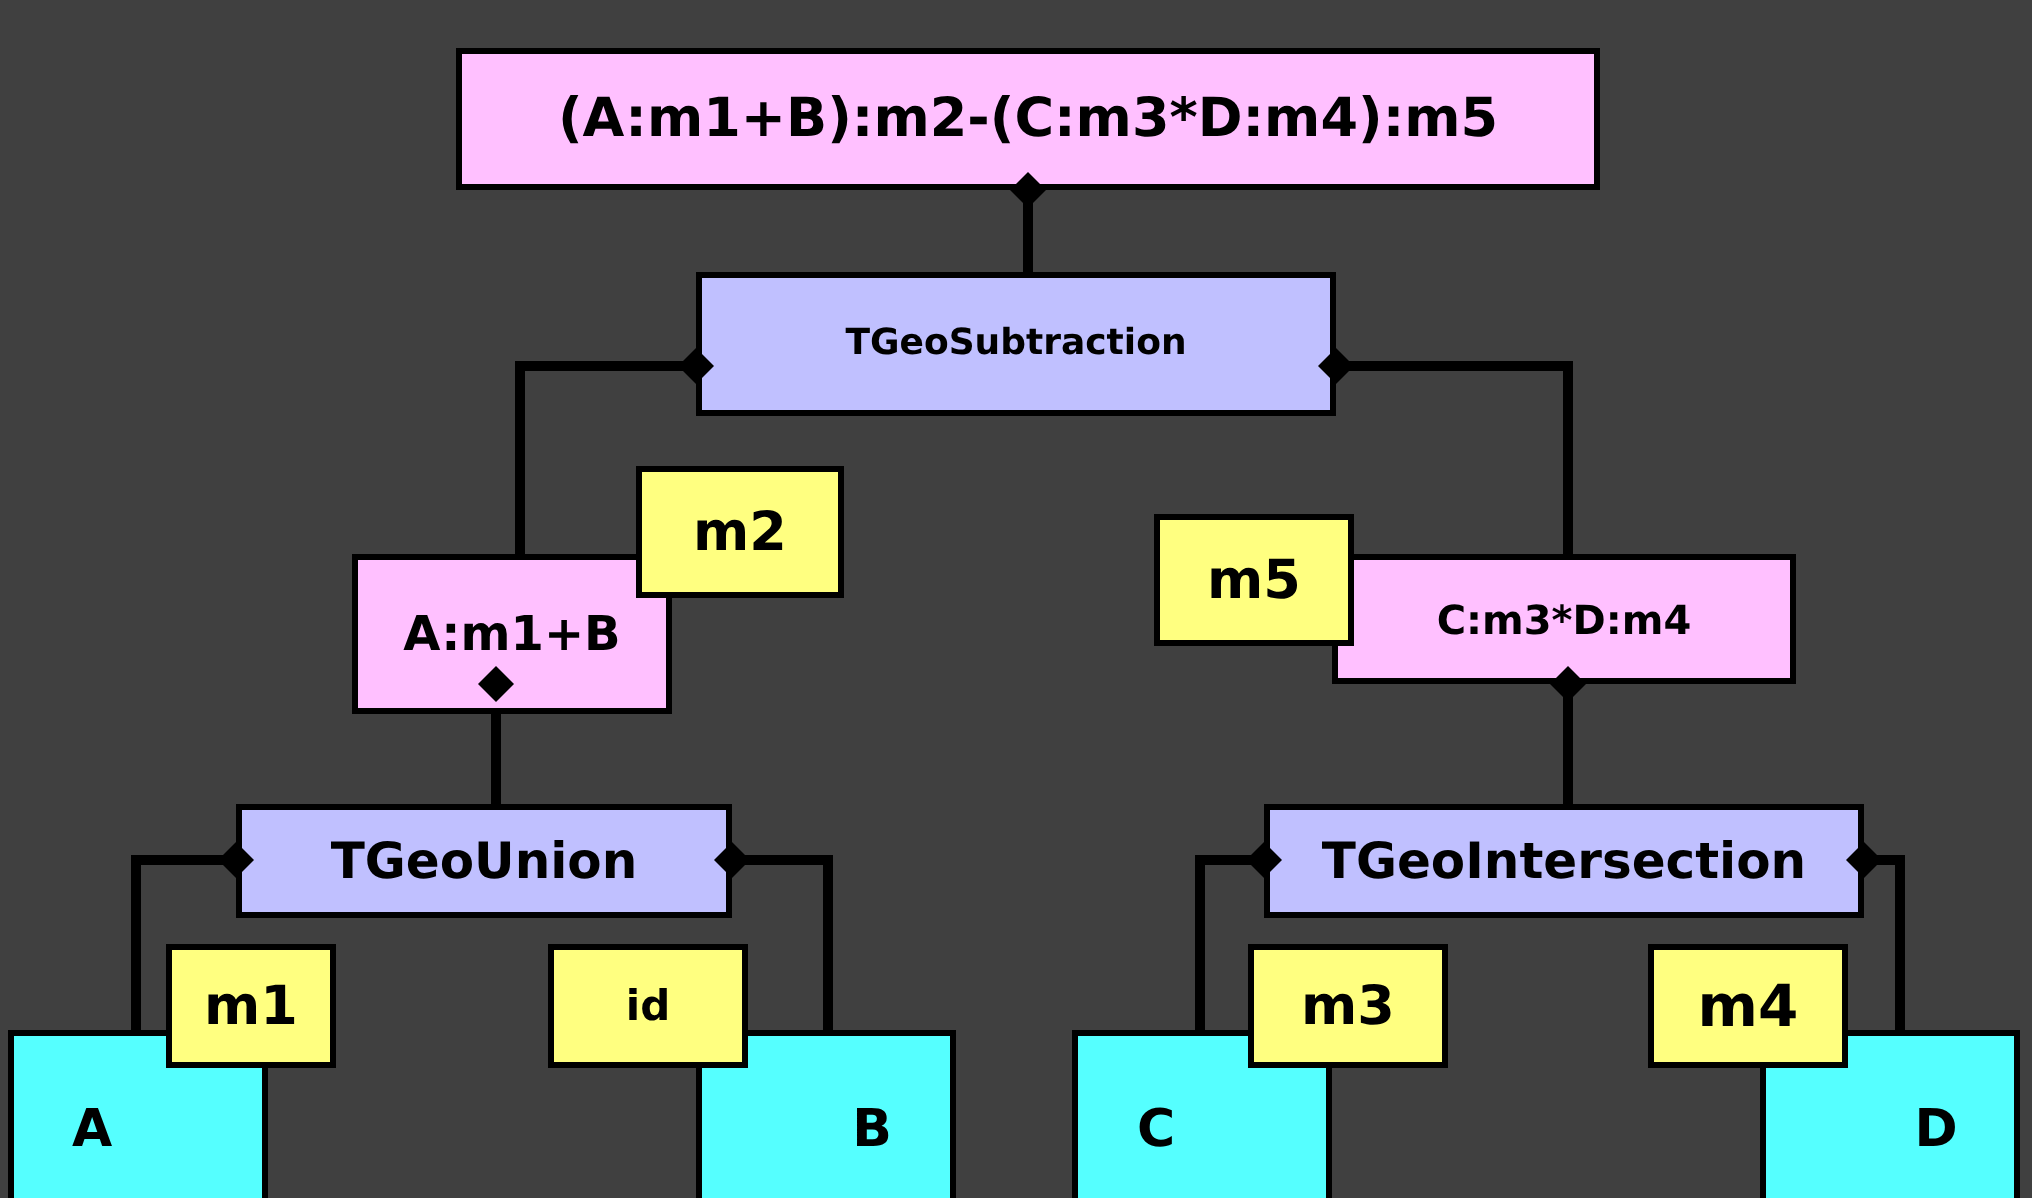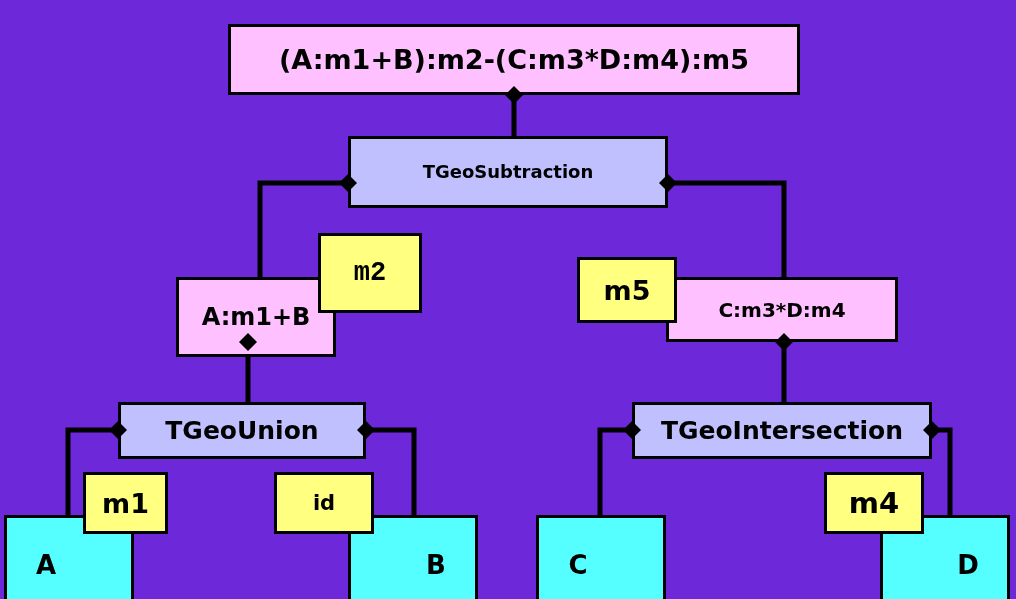--- a/index.html
+++ b/index.html
@@ -7,21 +7,21 @@
     padding: 0;
     background: #ffffff;
   }
   body {
     font-family: "DejaVu Sans", sans-serif;
   }
   #canvas {
     position: relative;
     width: 1016px;
     height: 599px;
-    background: #6d28d9;
+    background: #404040;
     overflow: hidden;
   }
   .node {
     position: absolute;
     box-sizing: border-box;
     border: 3px solid #000000;
     display: flex;
     align-items: center;
     justify-content: center;
     font-weight: bold;
@@ -69,40 +69,41 @@
       <path d="M 932,430 L 950,430 L 950,515"></path>
     </g>
   </svg>
 
   <div class="node expr" style="left:228px; top:24px; width:572px; height:71px; font-size:27px;">(A:m1+B):m2-(C:m3*D:m4):m5</div>
 
   <div class="node op" style="left:348px; top:136px; width:320px; height:72px; font-size:18px;">TGeoSubtraction</div>
 
   <div class="node expr" style="left:176px; top:277px; width:160px; height:80px; font-size:24px;">A:m1+B</div>
 
-  <div class="node matrix" style="left:318px; top:233px; width:104px; height:80px; font-size:27px;font-family:Liberation Mono, monospace;">m2</div>
+  <div class="node matrix" style="left:318px; top:233px; width:104px; height:66px; font-size:27px;">m2</div>
 
   <div class="node matrix" style="left:577px; top:233px; width:100px; height:66px; font-size:27px;margin-top:24px;">m5</div>
 
   <div class="node expr" style="left:666px; top:277px; width:232px; height:65px; font-size:20px;">C:m3*D:m4</div>
 
   <div class="node op" style="left:632px; top:402px; width:300px; height:57px; font-size:25px;">TGeoIntersection</div>
 
   <div class="node op" style="left:118px; top:402px; width:248px; height:57px; font-size:25px;">TGeoUnion</div>
 
   <div class="node shape" style="left:4px; top:515px; width:130px; height:100px; font-size:26px; justify-content:center; padding-right:46px;">A</div>
 
   <div class="node matrix" style="left:83px; top:472px; width:85px; height:62px; font-size:27px;">m1</div>
 
   <div class="node matrix" style="left:274px; top:472px; width:100px; height:62px; font-size:21px;">id</div>
 
   <div class="node shape" style="left:348px; top:515px; width:130px; height:100px; font-size:26px; justify-content:center; padding-left:46px;">B</div>
 
   <div class="node shape" style="left:536px; top:515px; width:130px; height:100px; font-size:26px; justify-content:center; padding-right:46px;">C</div>
 
+  <div class="node matrix" style="left:624px; top:472px; width:100px; height:62px; font-size:27px;">m3</div>
 
   <div class="node matrix" style="left:824px; top:472px; width:100px; height:62px; font-size:29px;">m4</div>
 
   <div class="node shape" style="left:880px; top:515px; width:130px; height:100px; font-size:26px; justify-content:center; padding-left:46px;">D</div>
 
   <svg class="diamonds" width="1016" height="599">
     <g fill="#000000">
 
       <polygon points="514,86 523,95 514,104 505,95"></polygon>
 

